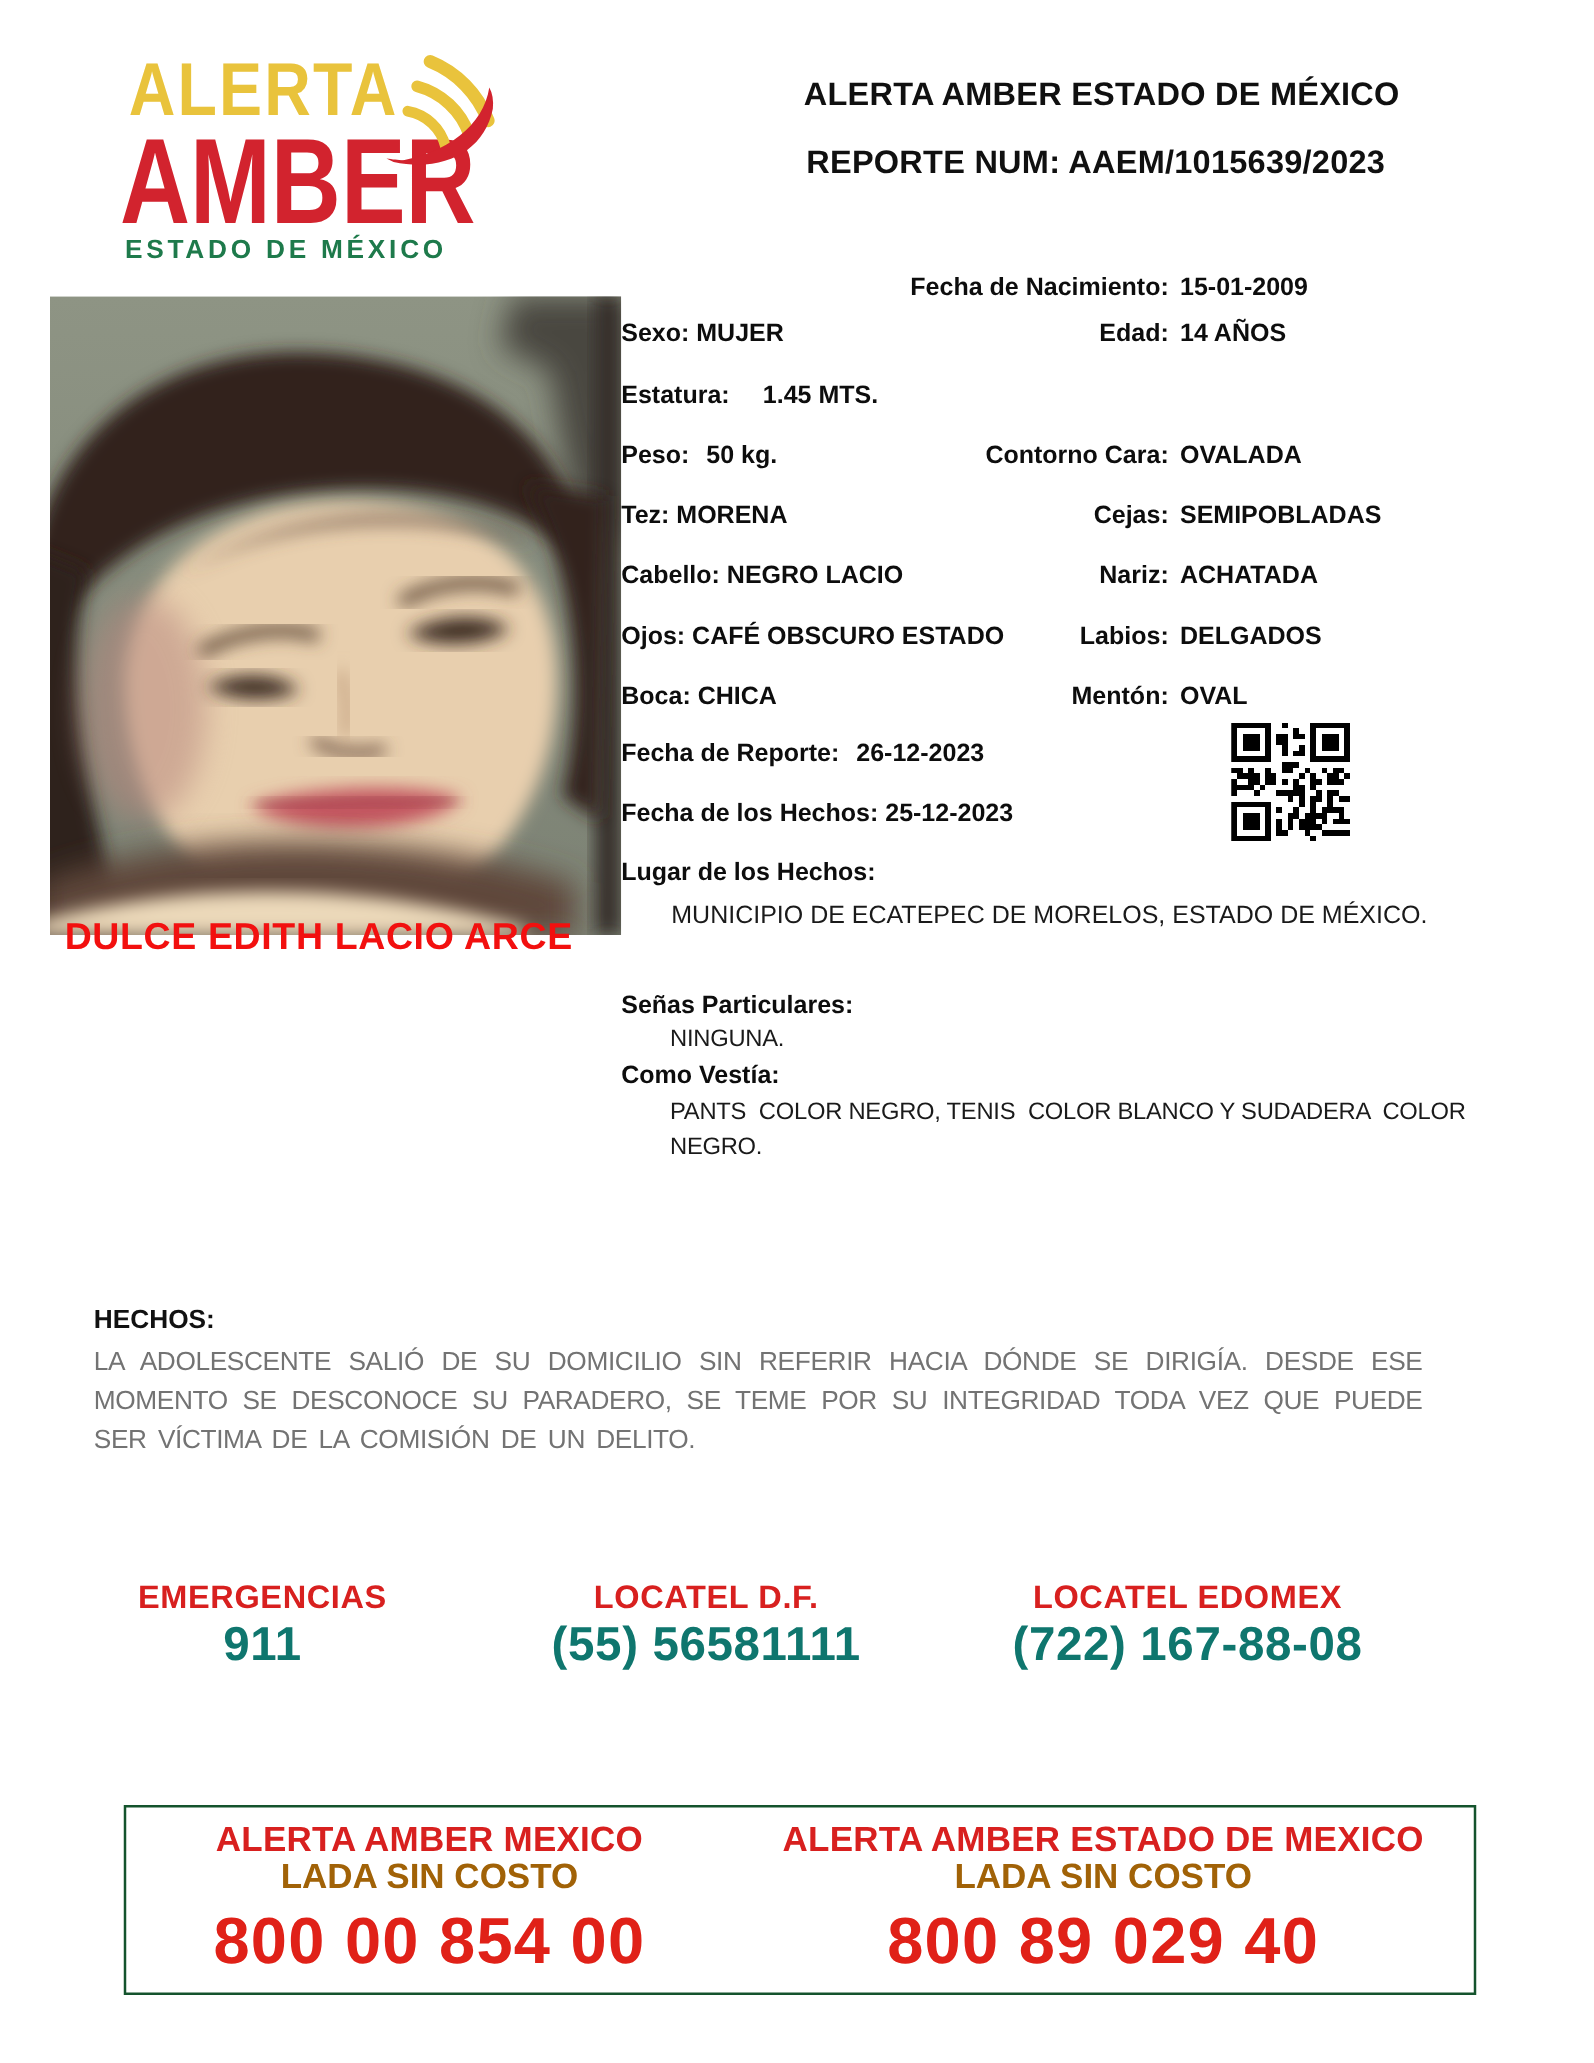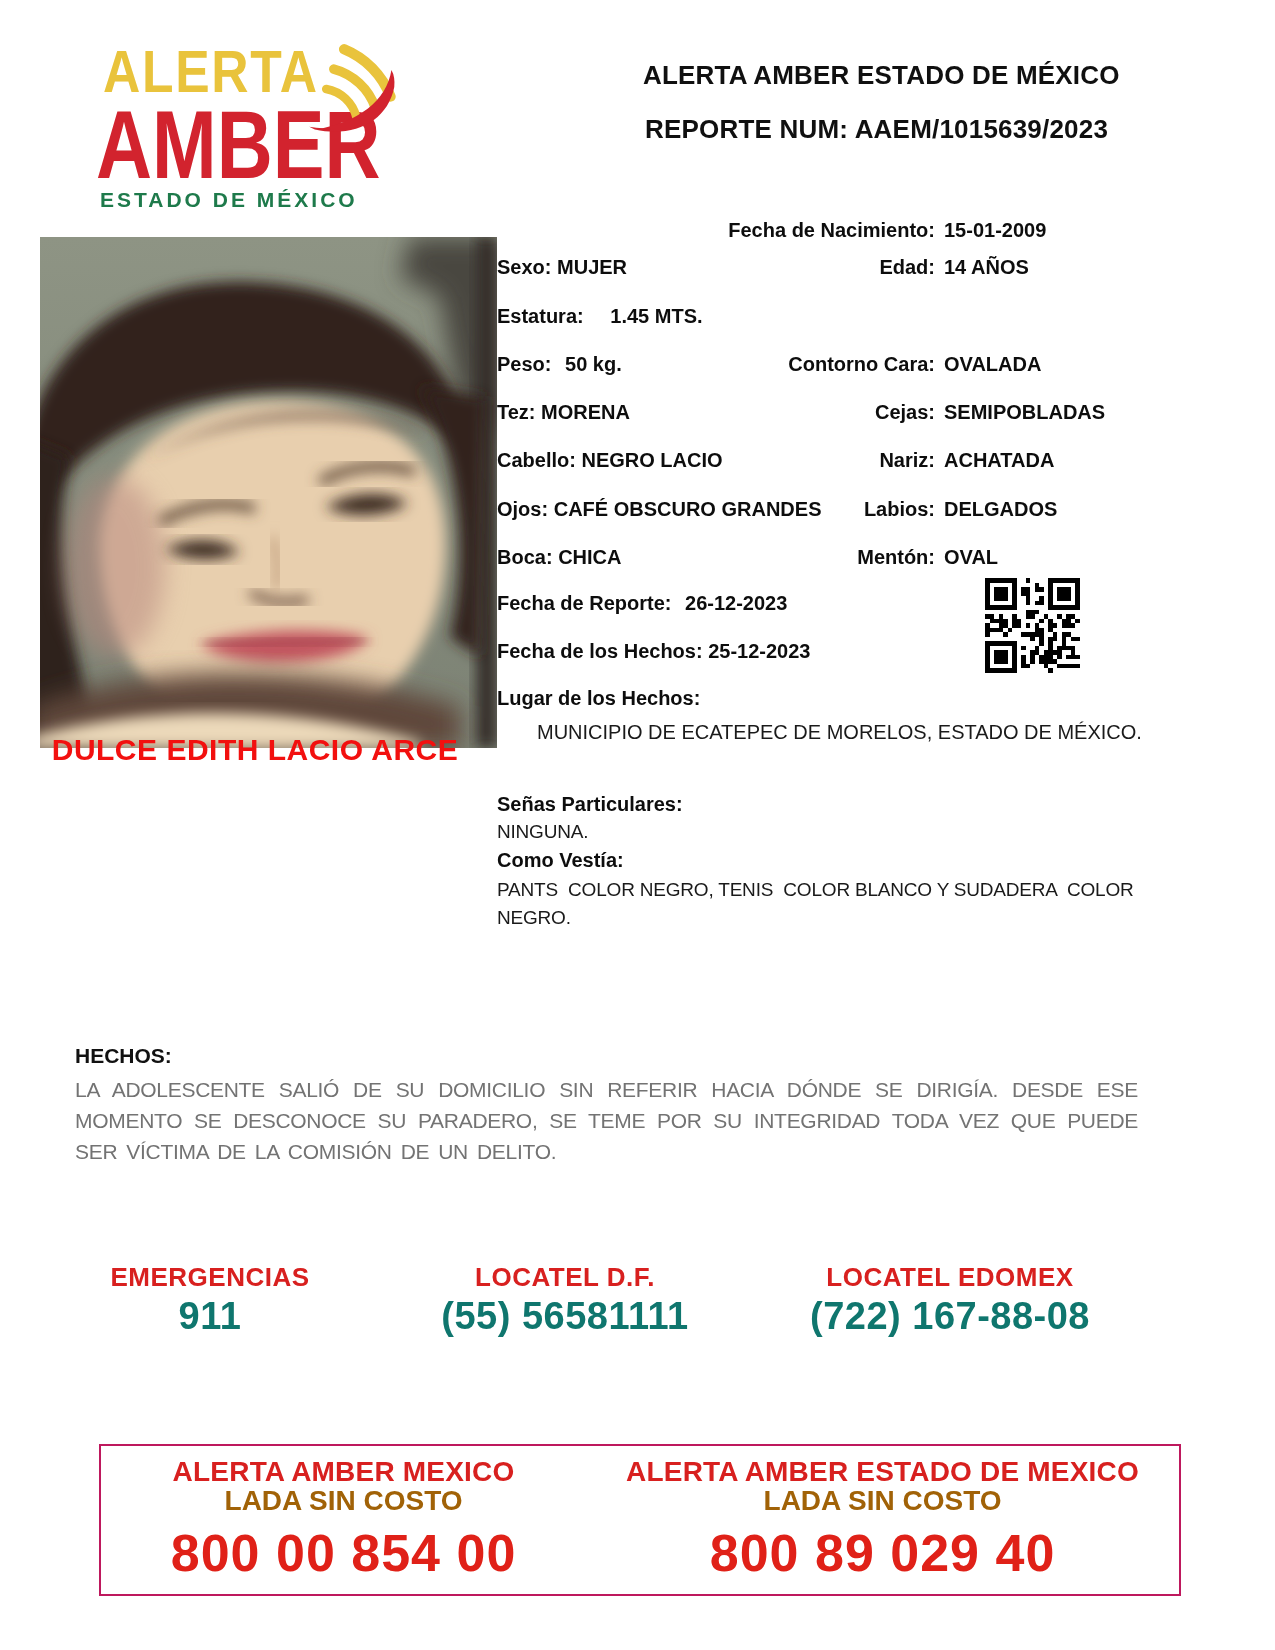--- a/index.html
+++ b/index.html
@@ -49,21 +49,21 @@
   }
 
   
   .dl{font-size:20px;font-weight:bold;color:#0d0d0d;white-space:nowrap;}
   .left-col{left:497px;}
   .rrow{left:697px;width:460px;display:flex;white-space:nowrap;}
   .rrow .rlbl{display:inline-block;width:238px;text-align:right;}
   .rrow .rval{margin-left:9px;}
   .sec-label{font-size:20px;font-weight:bold;color:#0d0d0d;}
   .sec-value{font-size:20px;font-weight:normal;color:#1a1a1a;}
-  .small-value{font-size:19px;font-weight:normal;color:#1a1a1a;letter-spacing:-0.2px;}
+  .small-value{font-size:19px;font-weight:normal;color:#1a1a1a;letter-spacing:-0.2px;margin-left:39px;}
   .prewrap{white-space:pre-wrap;}
   .place-value{left:505px;top:716px;width:610px;line-height:32px;margin-left:32px;}
   .qr{left:985px;top:578px;width:95px;height:95px;}
 
   
   .hechos-label{left:75px;top:1044px;font-size:21px;font-weight:bold;}
   .hechos-body{
     left:75px;top:1074px;width:1063px;
     font-size:21px;line-height:31px;color:#737373;
     text-align:justify;letter-spacing:-0.3px;word-spacing:3.5px;
@@ -73,21 +73,21 @@
   .phone-col{top:1262px;text-align:center;}
   .phone-label{font-size:26px;font-weight:bold;color:#d8201f;letter-spacing:0.5px;}
   .phone-number{font-size:38px;font-weight:bold;color:#0f766e;margin-top:2px;letter-spacing:0.5px;}
   .phone-1{left:85px;width:250px;}
   .phone-2{left:390px;width:350px;}
   .phone-3{left:760px;width:380px;}
 
   
   .bottom-box{
     left:99px;top:1444px;width:1078px;height:148px;
-    border:2px solid #be185d;
+    border:2px solid #14532d;
     display:flex;
   }
   .bb-col{flex:1;text-align:center;padding-top:10px;}
   .bb-col-left{flex:0 0 45%;}
   .bb-col-right{flex:0 0 55%;}
   .bb-title{font-size:28px;font-weight:bold;color:#d8201f;letter-spacing:0.2px;}
   .bb-sub{font-size:28px;font-weight:bold;color:#a16207;margin-top:-3px;}
   .bb-number{font-size:52px;font-weight:bold;color:#e02118;margin-top:6px;letter-spacing:1px;}
 </style>
 </head>
@@ -197,21 +197,21 @@
     <span>Cabello:</span>
     <span>NEGRO LACIO</span>
   </div>
   <div class="abs dl rrow" style="top:449px">
     <span class="rlbl">Nariz:</span>
     <span class="rval">ACHATADA</span>
   </div>
 
   <div class="abs dl left-col" style="top:498px">
     <span>Ojos:</span>
-    <span>CAFÉ OBSCURO GRANDES</span>
+    <span>CAFÉ OBSCURO ESTADO</span>
   </div>
   <div class="abs dl rrow" style="top:498px">
     <span class="rlbl">Labios:</span>
     <span class="rval">DELGADOS</span>
   </div>
 
   <div class="abs dl left-col" style="top:546px">
     <span>Boca:</span>
     <span>CHICA</span>
   </div>

